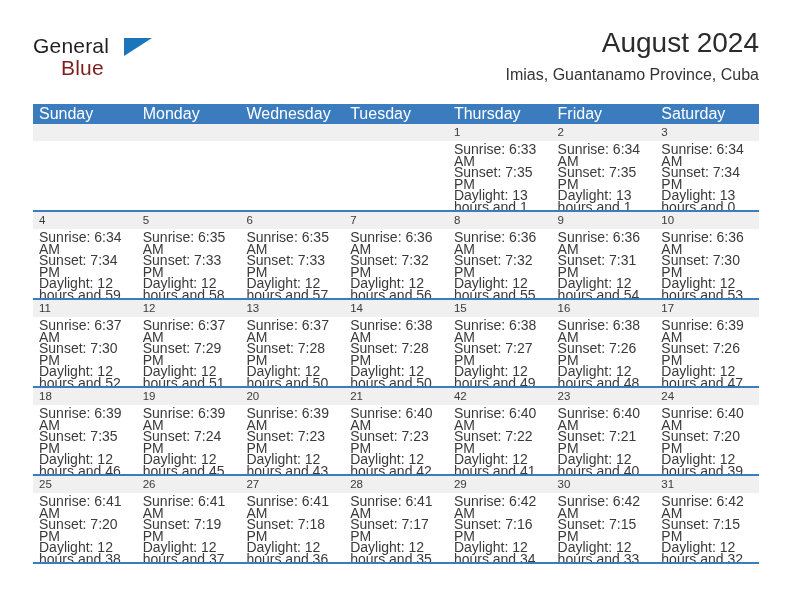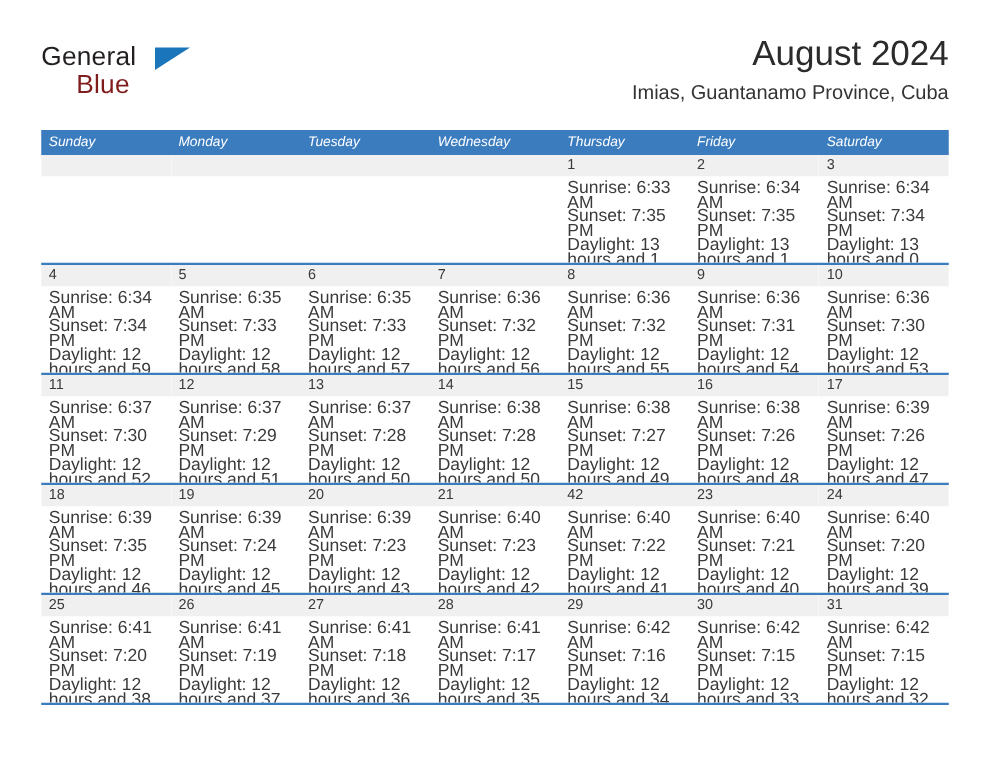--- a/index.html
+++ b/index.html
@@ -92,26 +92,25 @@
     width: 726px;
   }
   .weekdays {
     display: flex;
     background: #3b7cbf;
     height: 20px;
   }
   .weekday {
     flex: 1 1 0;
     color: #ffffff;
-    font-size: 11px;
+    font-size: 16px;
     line-height: 20px;
     padding-left: 6px;
     box-sizing: border-box;
     white-space: nowrap;
-    font-style: italic;
   }
   .week {
     display: flex;
     border-bottom: 2px solid #3b7cbf;
     height: 88px;
     box-sizing: border-box;
   }
   .day {
     flex: 1 1 0;
     width: 103.7px;
@@ -156,22 +155,22 @@
     <div class="title-wrap">
       <div class="cal-title">August 2024</div>
       <div class="cal-subtitle">Imias, Guantanamo Province, Cuba</div>
     </div>
   </div>
 
   <div class="calendar">
     <div class="weekdays">
       <div class="weekday">Sunday</div>
       <div class="weekday">Monday</div>
+      <div class="weekday">Wednesday</div>
       <div class="weekday">Tuesday</div>
-      <div class="weekday">Wednesday</div>
       <div class="weekday">Thursday</div>
       <div class="weekday">Friday</div>
       <div class="weekday">Saturday</div>
     </div>
 
     <div id="weeks-container">
         <div class="week">
           <div class="day empty">
             <div class="datenum"></div>
           </div>

